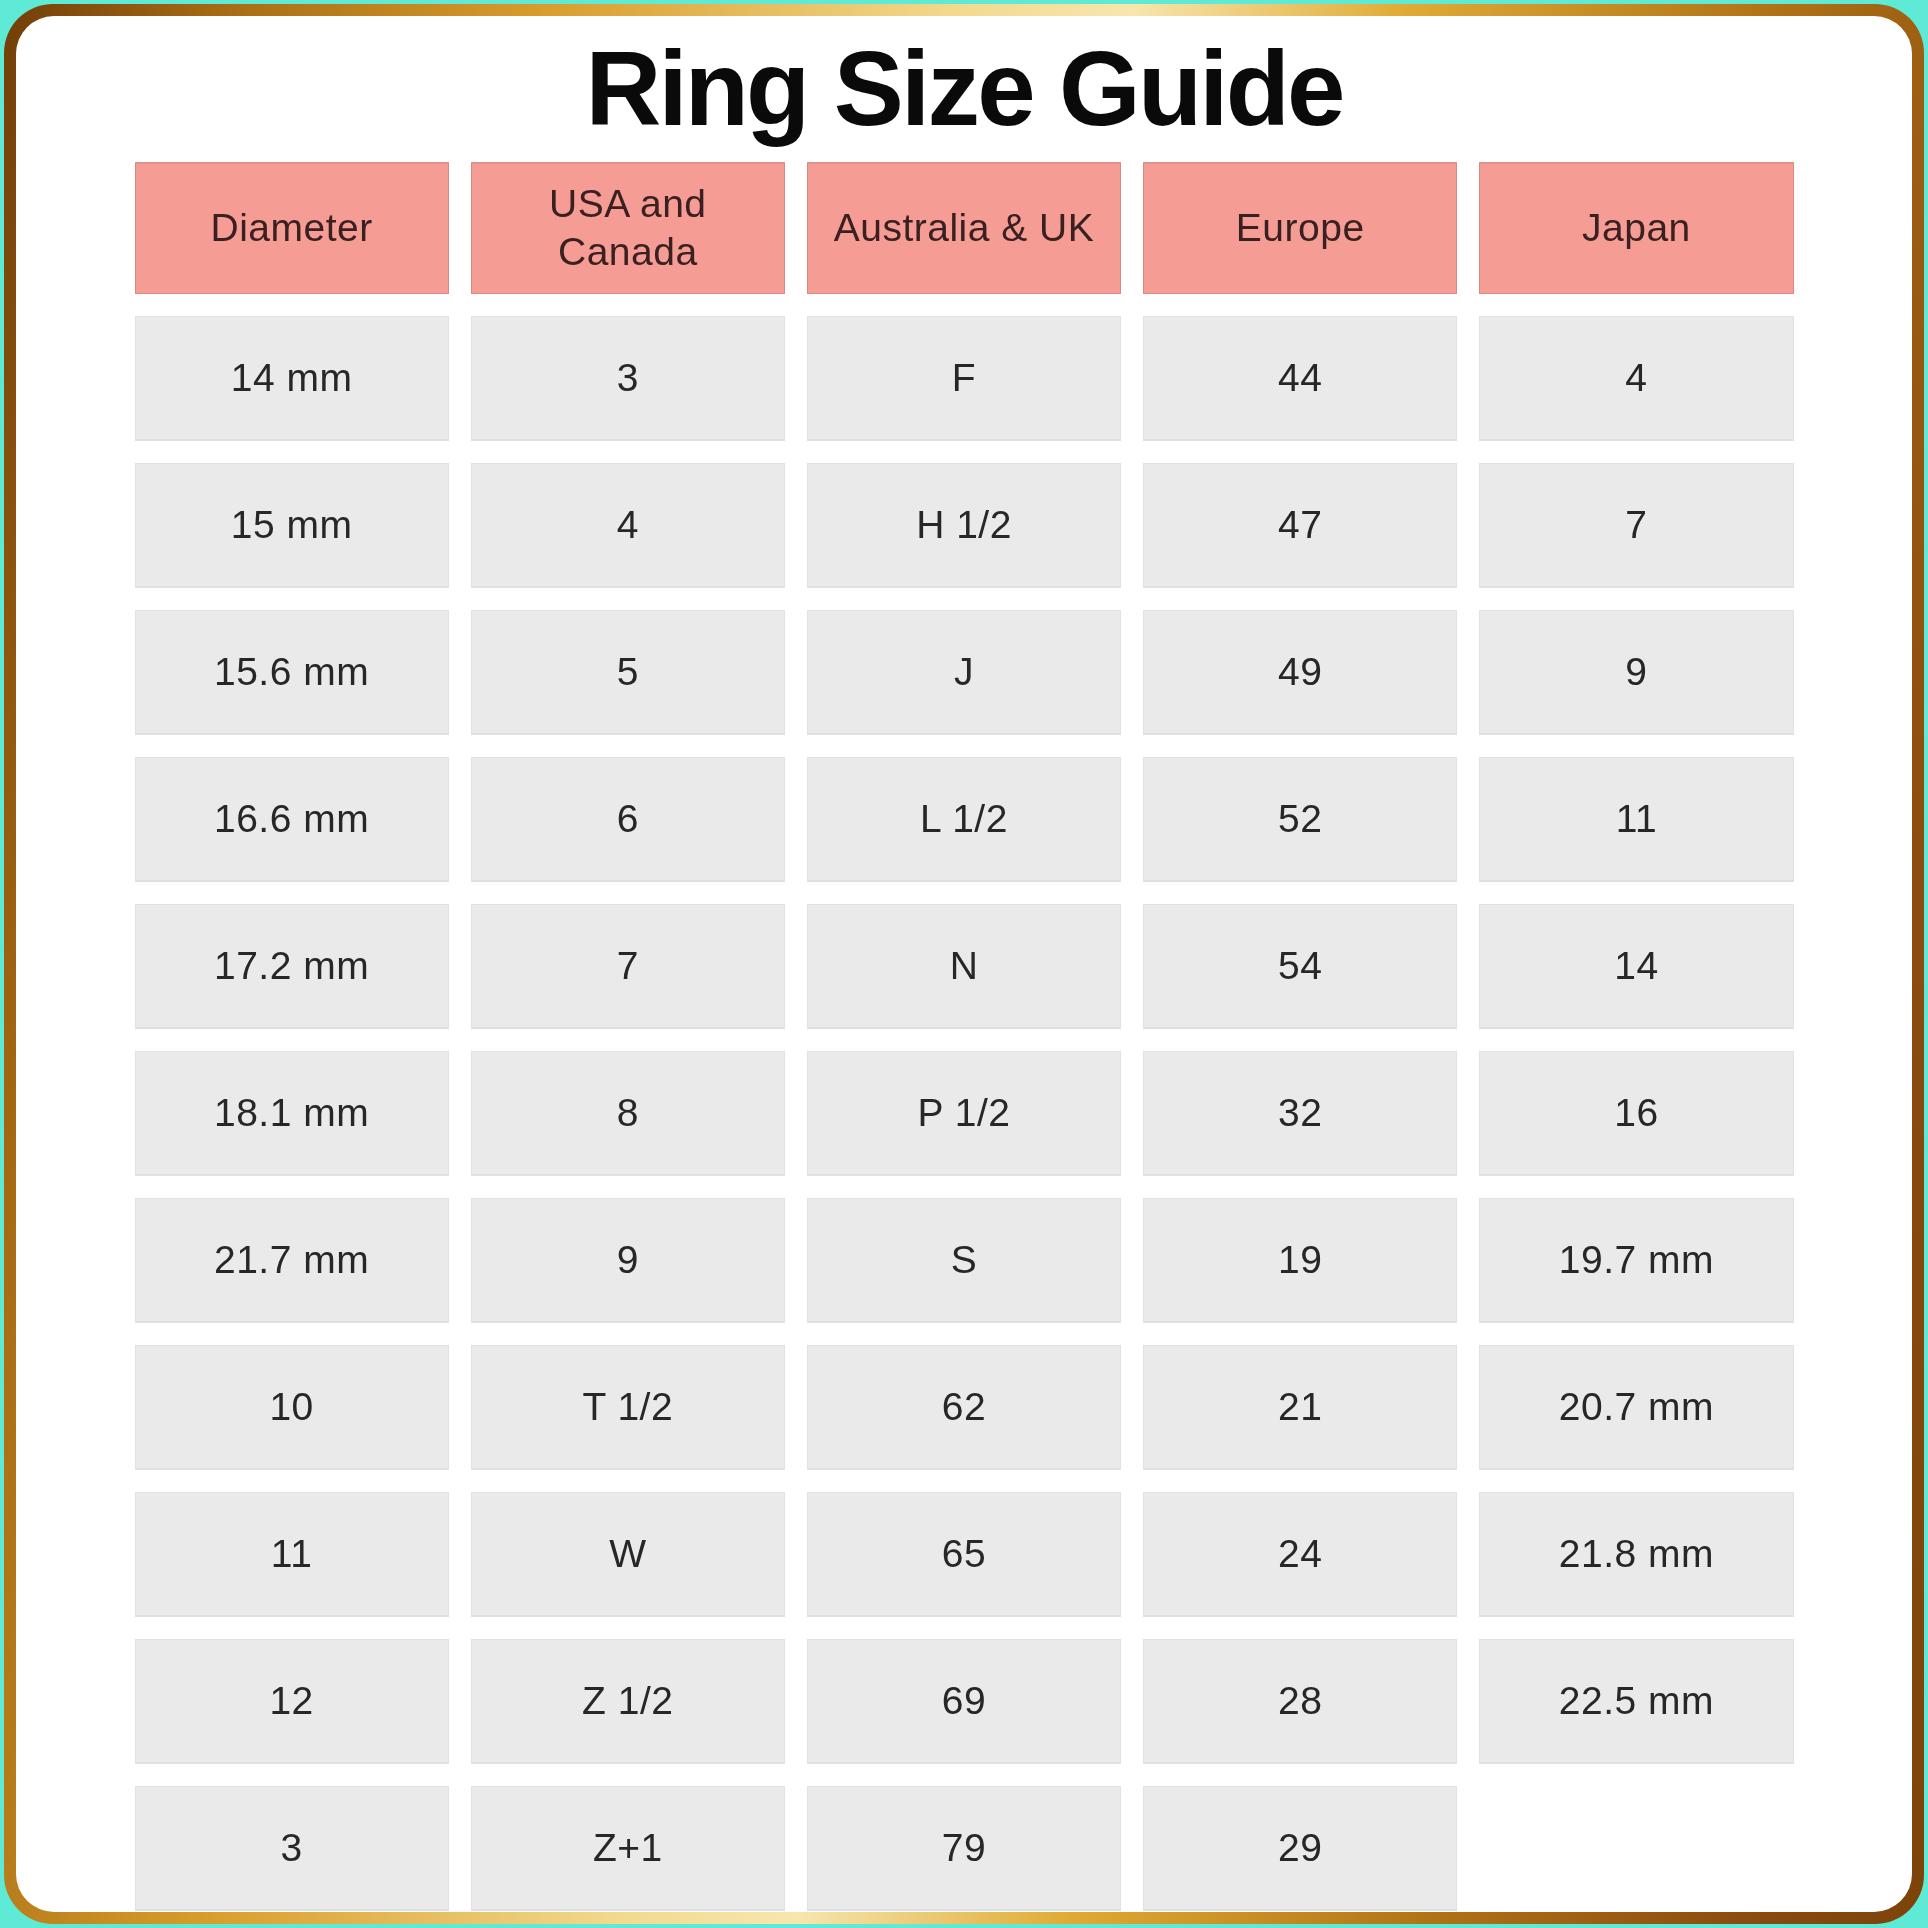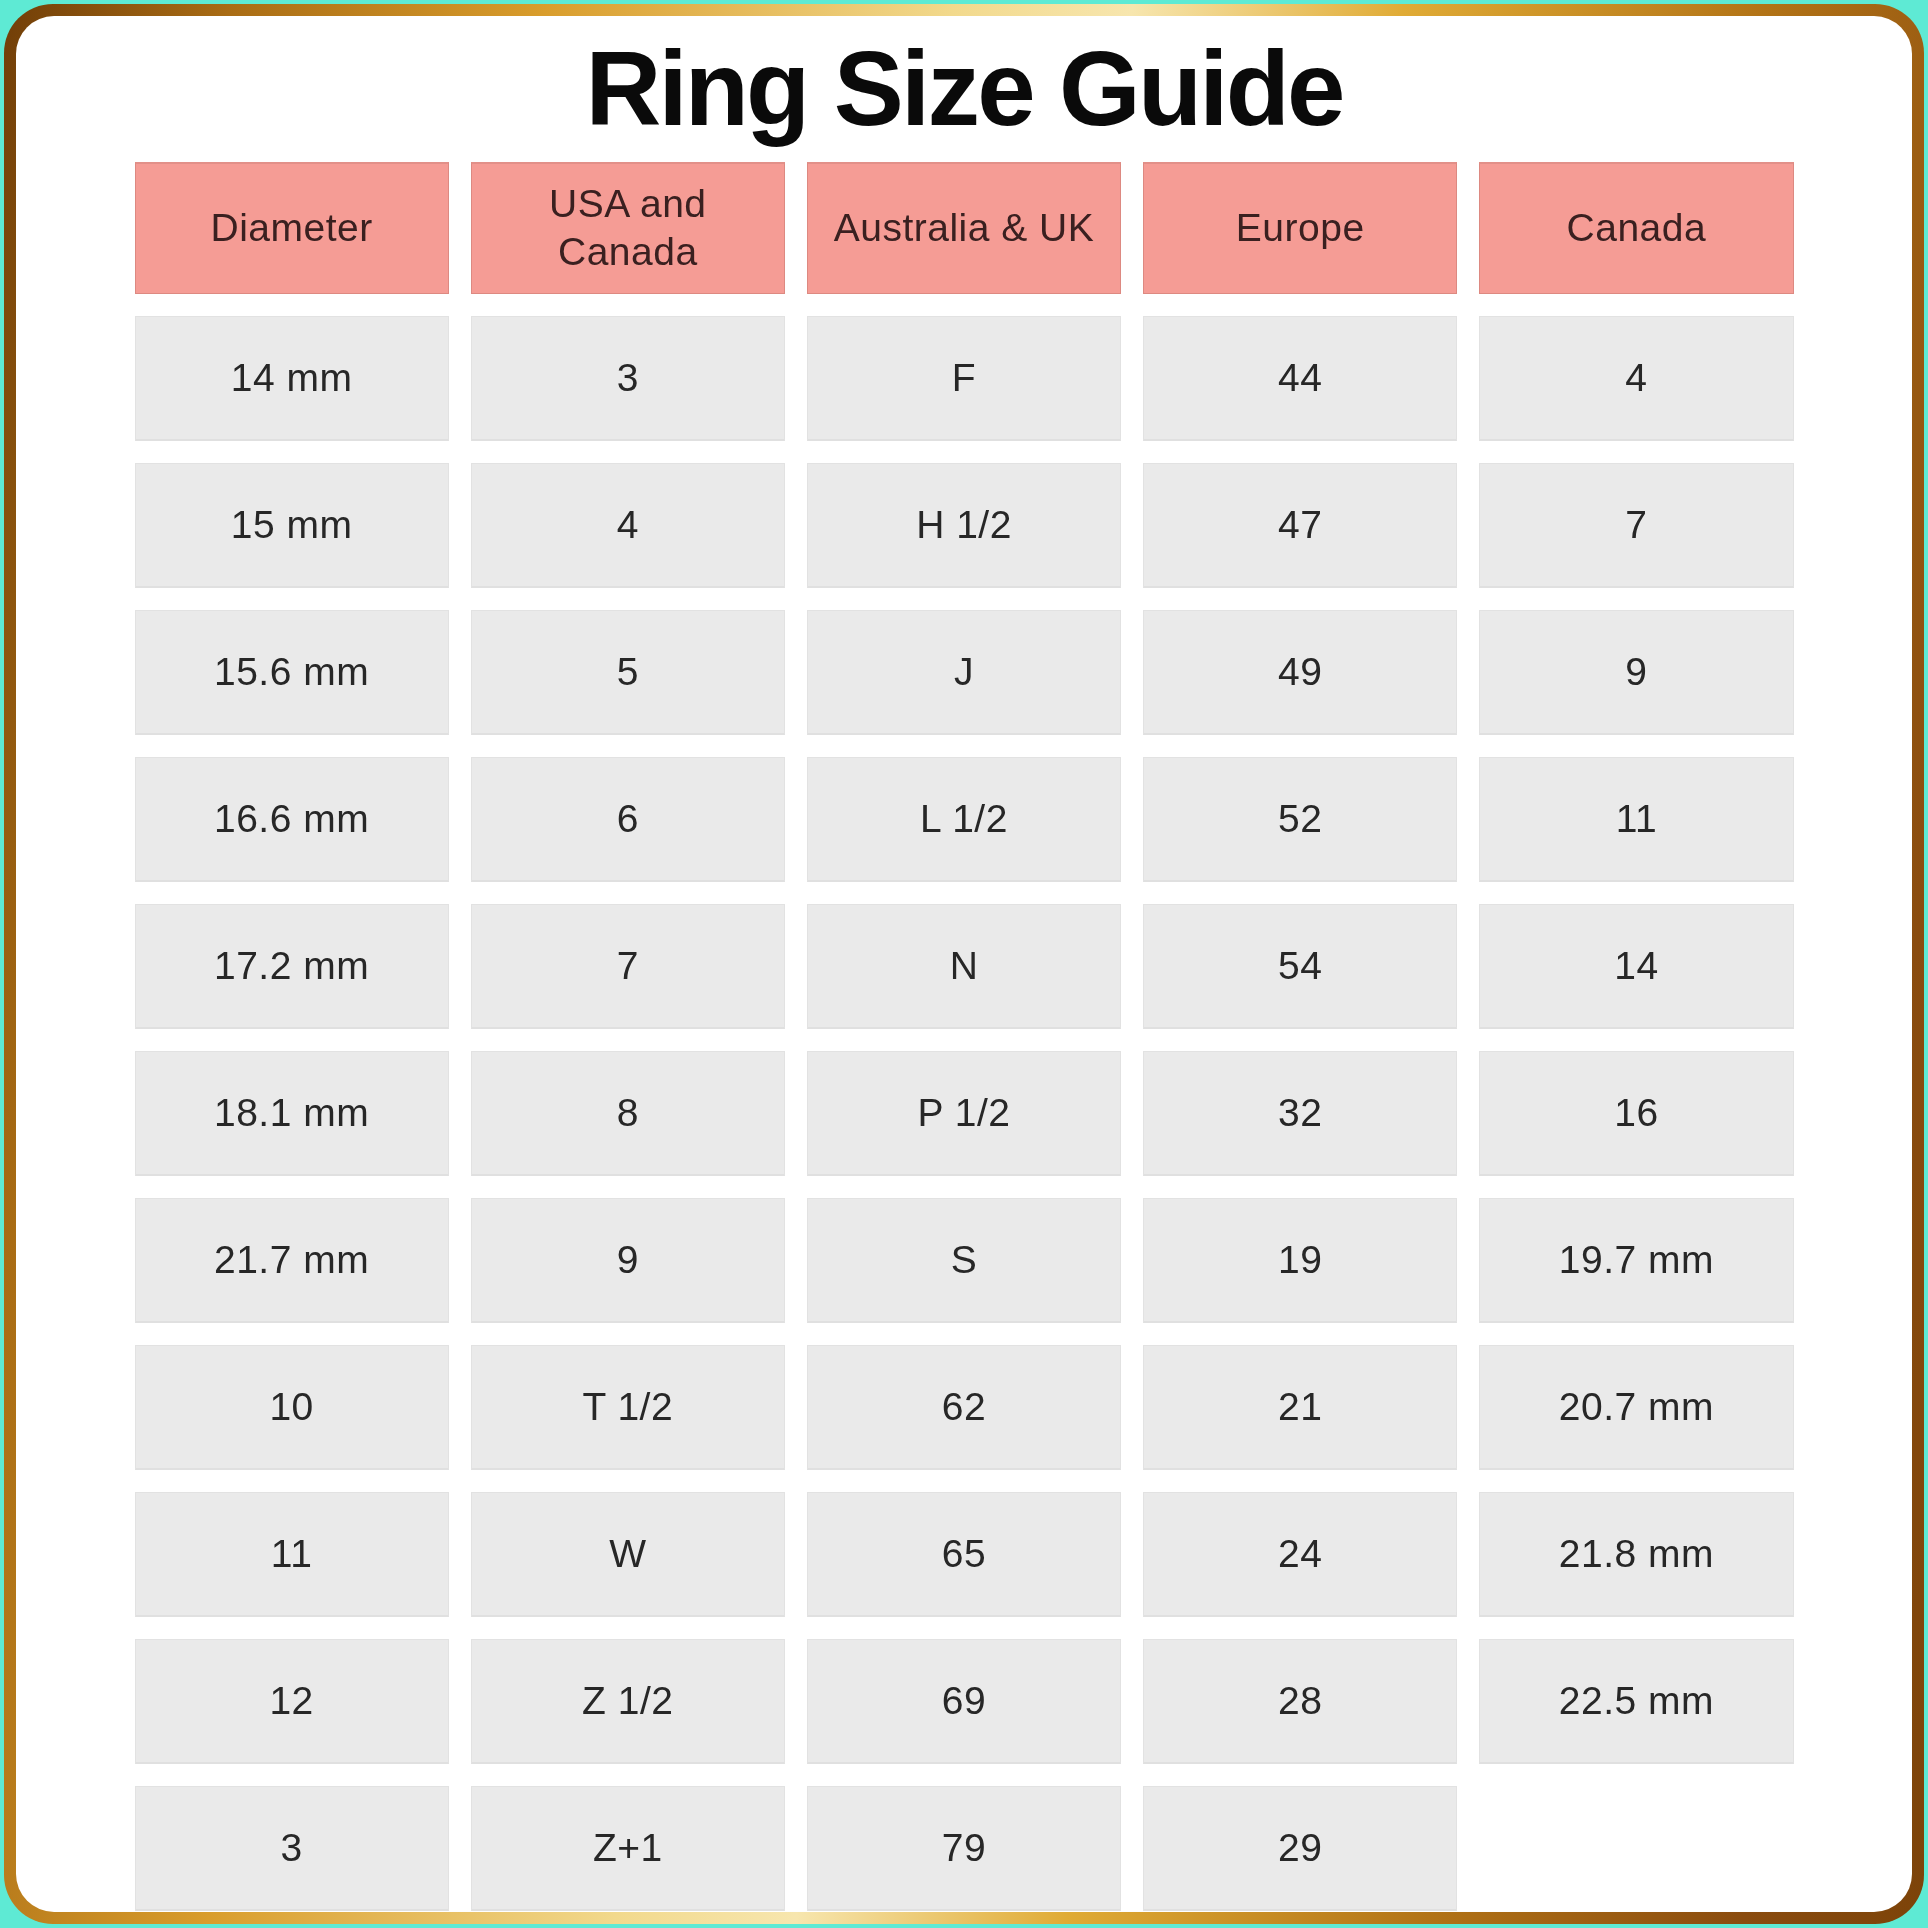--- a/index.html
+++ b/index.html
@@ -68,21 +68,21 @@
 
 <div class="page">
   <div class="frame">
     <div class="inner">
       <div class="title">Ring Size Guide</div>
       <div class="table">
           <div class="cell header">Diameter</div>
           <div class="cell header">USA and Canada</div>
           <div class="cell header">Australia &amp; UK</div>
           <div class="cell header">Europe</div>
-          <div class="cell header">Canada</div>
+          <div class="cell header">Japan</div>
           <div class="cell data">14 mm</div>
           <div class="cell data">3</div>
           <div class="cell data">F</div>
           <div class="cell data">44</div>
           <div class="cell data">4</div>
           <div class="cell data">15 mm</div>
           <div class="cell data">4</div>
           <div class="cell data">H 1/2</div>
           <div class="cell data">47</div>
           <div class="cell data">7</div>

